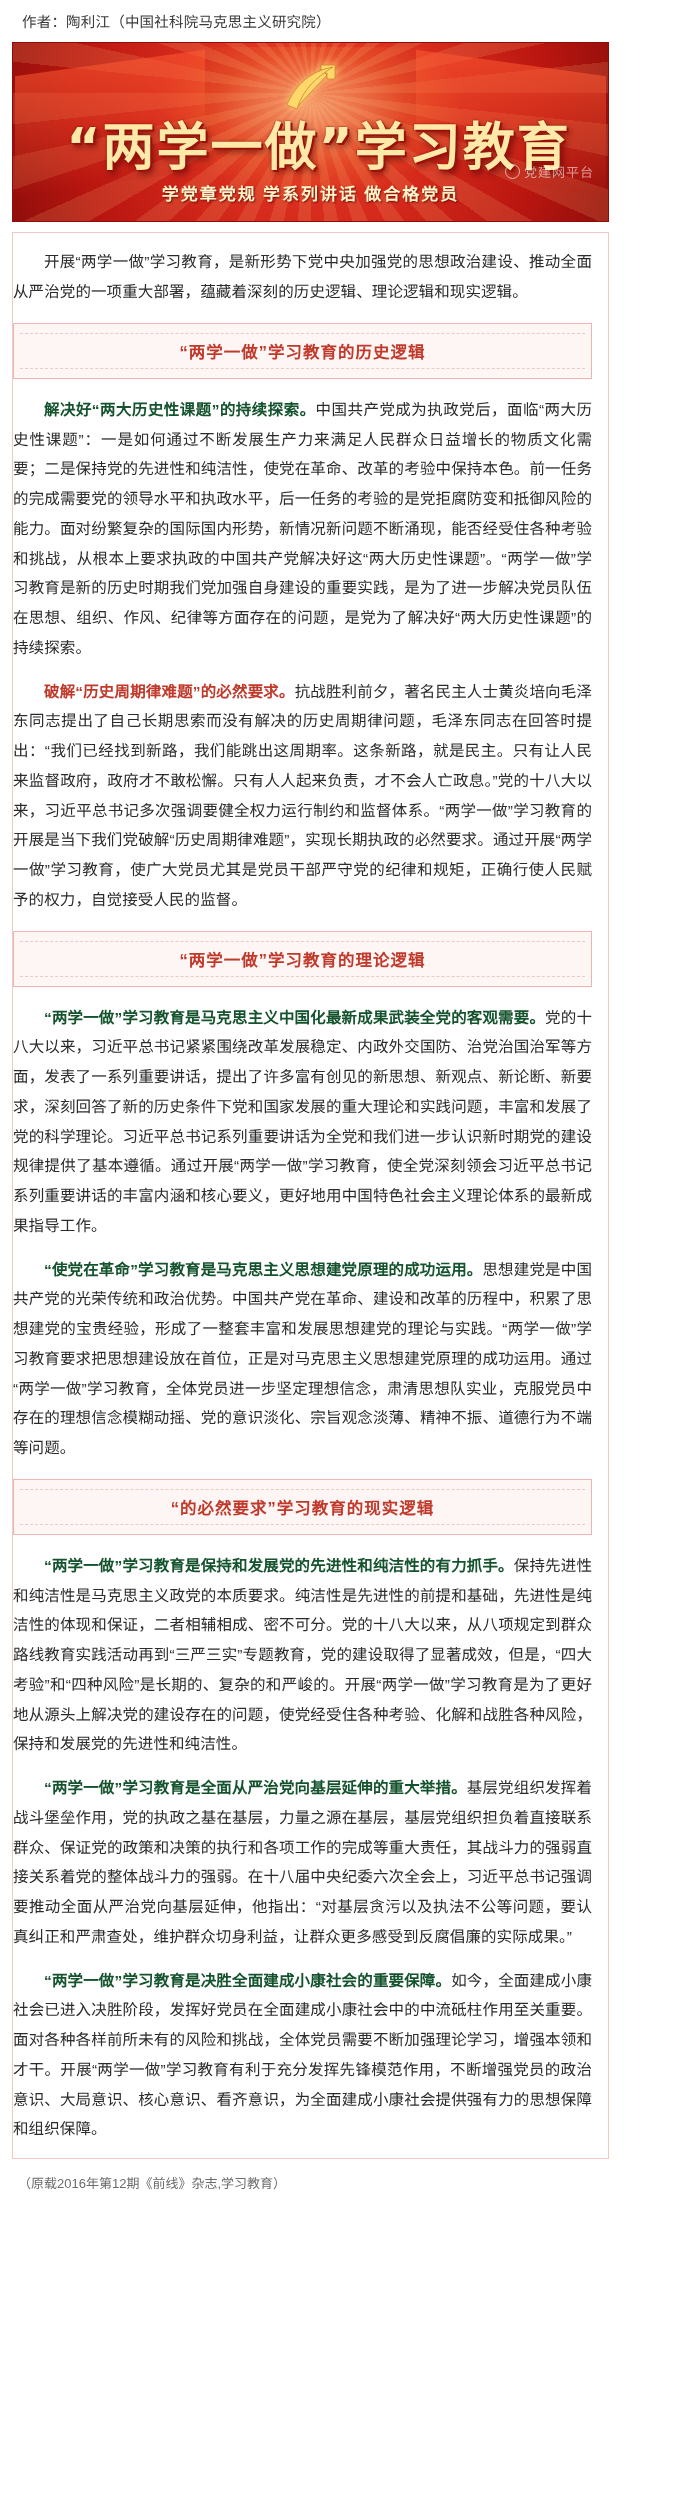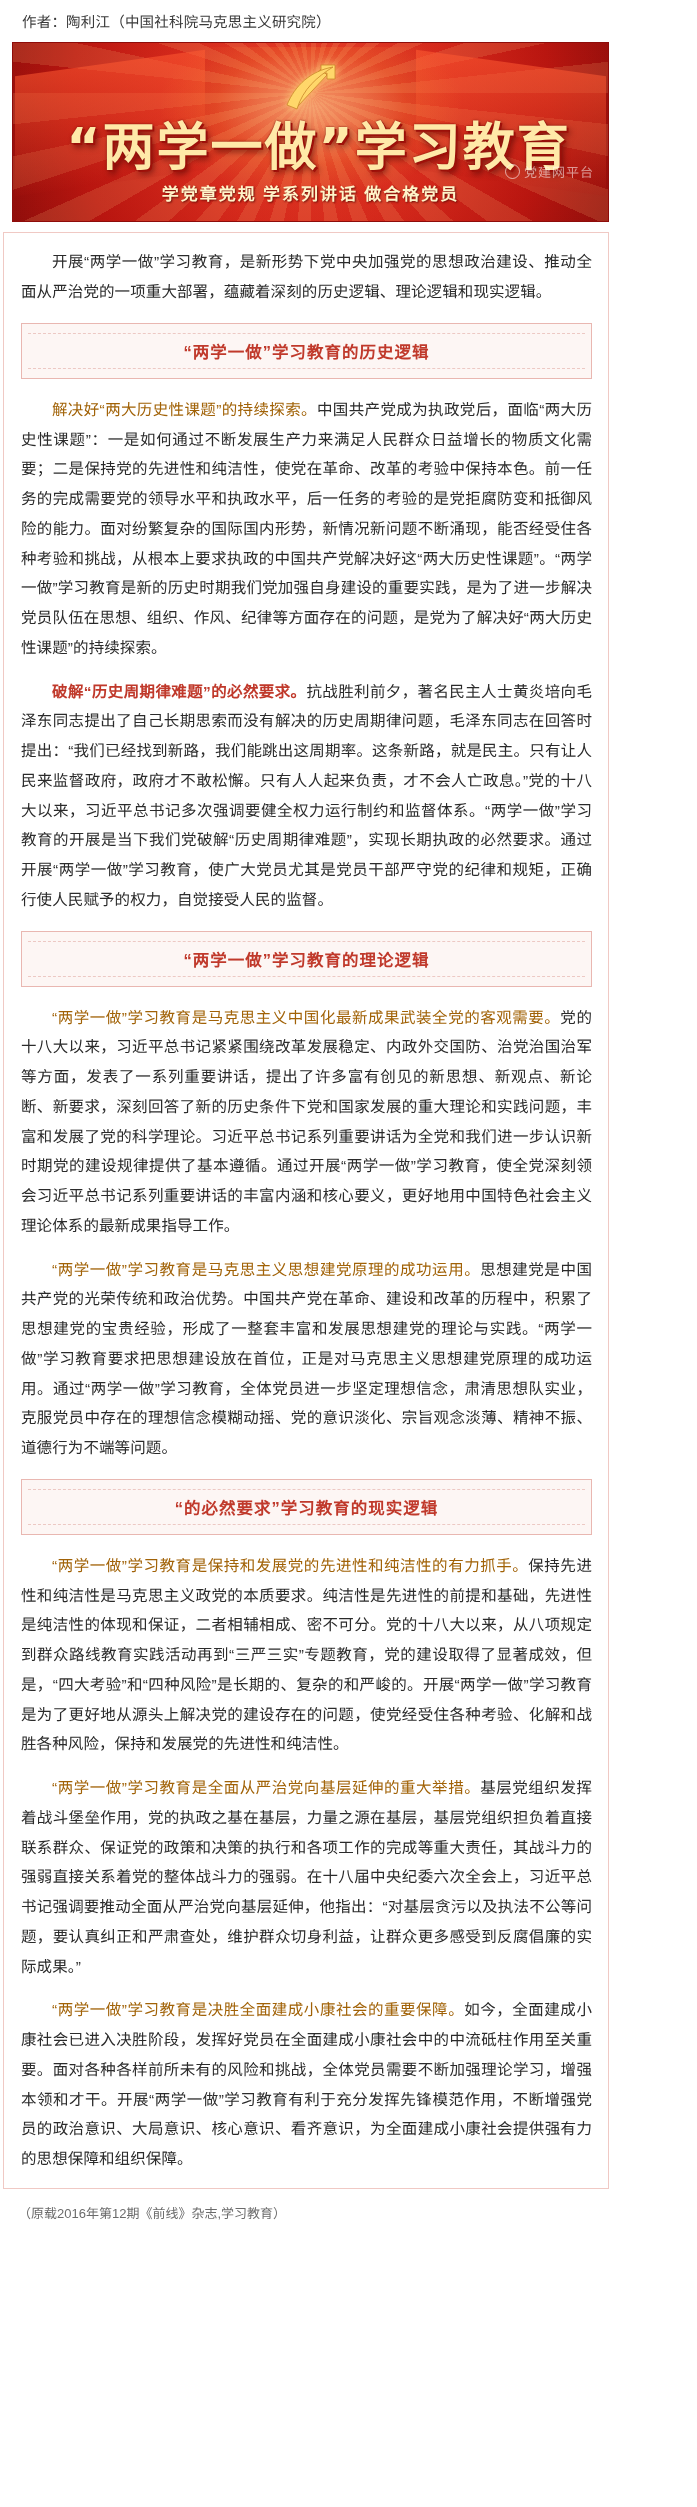--- a/index.html
+++ b/index.html
@@ -125,41 +125,41 @@
     display: inline-block;
     width: 13px; height: 13px;
     border-radius: 50%;
     border: 1px solid rgba(255,255,255,0.6);
     margin-right: 4px;
     vertical-align: -2px;
   }
 
   
   .content {
-    margin: 10px 12px 0 3px;
+    margin: 10px 12px 0 12px;
     border: 1px solid #f0c9c4;
-    padding: 14px 16px 10px 17px;
+    padding: 14px 16px 10px 0;
     box-sizing: border-box;
     background: #fff;
   }
 
   p.para {
     font-size: 15.5px;
     line-height: 1.92;
     color: #2b2b2b;
     margin: 0 0 14px 0;
     text-align: justify;
     text-indent: 2em;
     letter-spacing: 0.1px;
   }
   p.para:last-child { margin-bottom: 4px; }
 
   .lead {
-    color: #a16207;
-    font-weight: normal;
+    color: #14532d;
+    font-weight: bold;
   }
   .lead-red {
     color: #c0392b;
     font-weight: bold;
   }
 
   
   .sec-head {
     margin: 16px 0 16px 0;
     border: 1px solid #e9b7b1;
@@ -241,21 +241,21 @@
 
     <div class="sec-head">
       <div class="inner">
         <span>“两学一做”学习教育的理论逻辑</span>
       </div>
     </div>
     <p class="para">
       <span class="lead">“两学一做”学习教育是马克思主义中国化最新成果武装全党的客观需要。</span><span>党的十八大以来，习近平总书记紧紧围绕改革发展稳定、内政外交国防、治党治国治军等方面，发表了一系列重要讲话，提出了许多富有创见的新思想、新观点、新论断、新要求，深刻回答了新的历史条件下党和国家发展的重大理论和实践问题，丰富和发展了党的科学理论。习近平总书记系列重要讲话为全党和我们进一步认识新时期党的建设规律提供了基本遵循。通过开展“两学一做”学习教育，使全党深刻领会习近平总书记系列重要讲话的丰富内涵和核心要义，更好地用中国特色社会主义理论体系的最新成果指导工作。</span>
     </p>
     <p class="para">
-      <span class="lead">“两学一做”学习教育是马克思主义思想建党原理的成功运用。</span><span>思想建党是中国共产党的光荣传统和政治优势。中国共产党在革命、建设和改革的历程中，积累了思想建党的宝贵经验，形成了一整套丰富和发展思想建党的理论与实践。“两学一做”学习教育要求把思想建设放在首位，正是对马克思主义思想建党原理的成功运用。通过“两学一做”学习教育，全体党员进一步坚定理想信念，肃清思想队实业，克服党员中存在的理想信念模糊动摇、党的意识淡化、宗旨观念淡薄、精神不振、道德行为不端等问题。</span>
+      <span class="lead">“使党在革命”学习教育是马克思主义思想建党原理的成功运用。</span><span>思想建党是中国共产党的光荣传统和政治优势。中国共产党在革命、建设和改革的历程中，积累了思想建党的宝贵经验，形成了一整套丰富和发展思想建党的理论与实践。“两学一做”学习教育要求把思想建设放在首位，正是对马克思主义思想建党原理的成功运用。通过“两学一做”学习教育，全体党员进一步坚定理想信念，肃清思想队实业，克服党员中存在的理想信念模糊动摇、党的意识淡化、宗旨观念淡薄、精神不振、道德行为不端等问题。</span>
     </p>
 
     <div class="sec-head">
       <div class="inner">
         <span>“的必然要求”学习教育的现实逻辑</span>
       </div>
     </div>
     <p class="para">
       <span class="lead">“两学一做”学习教育是保持和发展党的先进性和纯洁性的有力抓手。</span><span>保持先进性和纯洁性是马克思主义政党的本质要求。纯洁性是先进性的前提和基础，先进性是纯洁性的体现和保证，二者相辅相成、密不可分。党的十八大以来，从八项规定到群众路线教育实践活动再到“三严三实”专题教育，党的建设取得了显著成效，但是，“四大考验”和“四种风险”是长期的、复杂的和严峻的。开展“两学一做”学习教育是为了更好地从源头上解决党的建设存在的问题，使党经受住各种考验、化解和战胜各种风险，保持和发展党的先进性和纯洁性。</span>
     </p>

